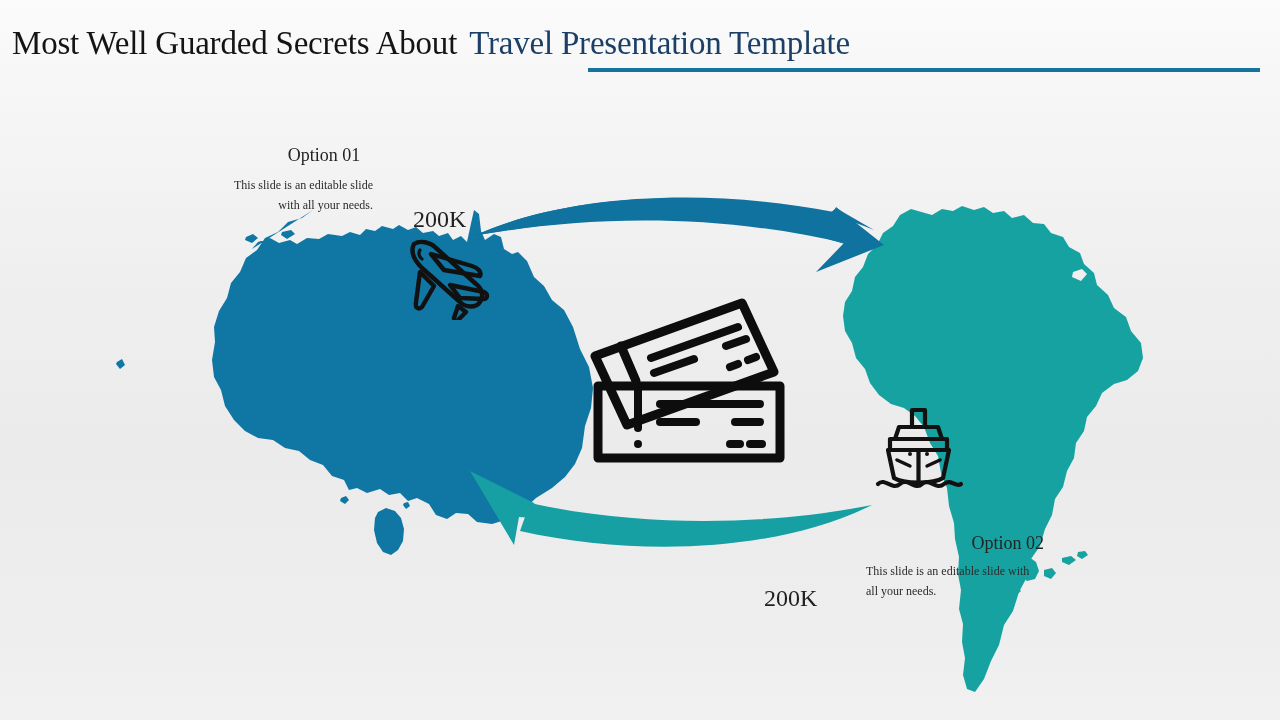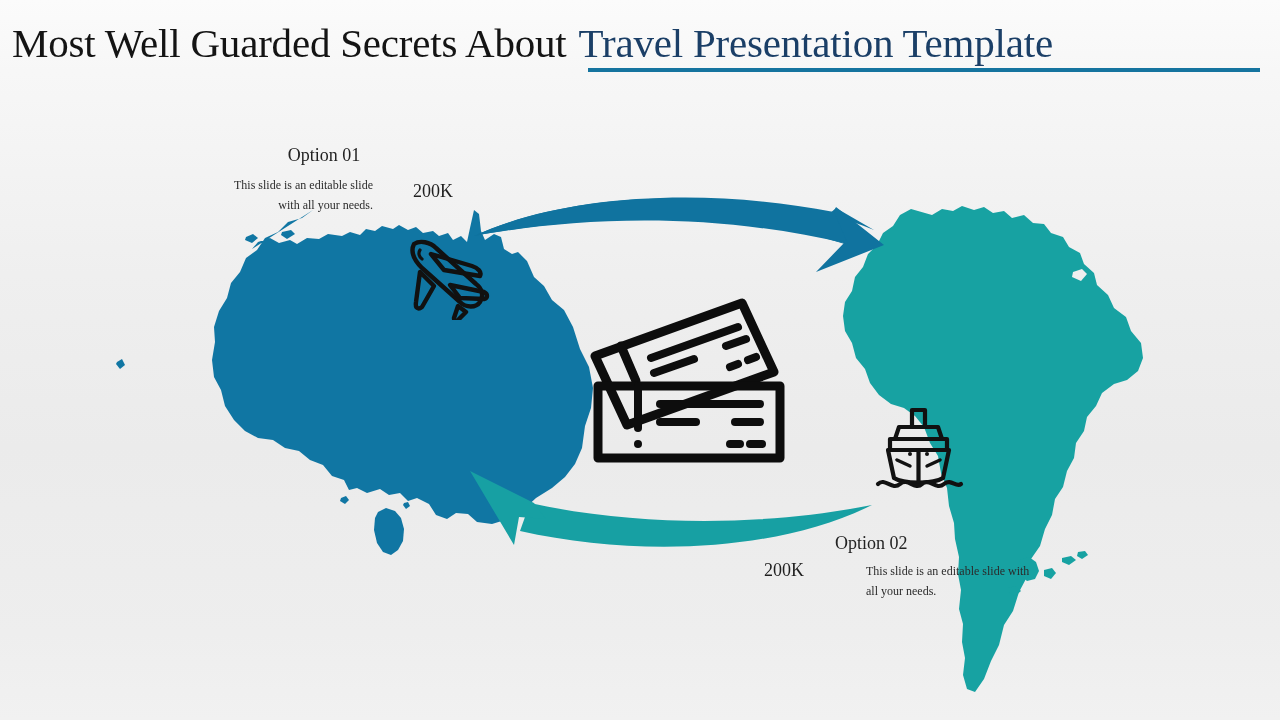--- a/index.html
+++ b/index.html
@@ -23,21 +23,21 @@
   
   #title-block {
     position: absolute;
     left: 12px;
     top: 14px;
     width: 1256px;
     height: 62px;
     white-space: nowrap;
   }
   .title-line {
-    font-size: 41px;
+    font-size: 33px;
     line-height: 58px;
     letter-spacing: -0.2px;
   }
   .title-plain {
     color: #141414;
   }
   .title-accent {
     color: #1b3f67;
     margin-left: 12px;
   }
@@ -58,30 +58,31 @@
     line-height: 26px;
   }
   .opt-body {
     position: absolute;
     font-size: 12px;
     color: #2b2b2b;
     line-height: 19.5px;
   }
   .metric {
     position: absolute;
-    font-size: 18px;
+    font-size: 24px;
     color: #1f1f1f;
     line-height: 32px;
+    margin-top: 28px;
   }
 
   #opt1-heading { left: 235px; top: 142px; width: 178px; text-align: center; }
   #opt1-body    { left: 215px; top: 176px; width: 158px; text-align: right; }
   #metric-1     { left: 413px; top: 175px; width: 90px;  text-align: left; }
 
-  #opt2-heading { left: 835px; top: 530px; width: 178px; text-align: left; }
+  #opt2-heading { left: 866px; top: 530px; width: 178px; text-align: right; }
   #opt2-body    { left: 866px; top: 562px; width: 170px; text-align: left; }
   #metric-2     { left: 764px; top: 554px; width: 90px;  text-align: left; }
 
   
   .art {
     position: absolute;
     left: 0;
     top: 0;
     width: 1280px;
     height: 720px;

